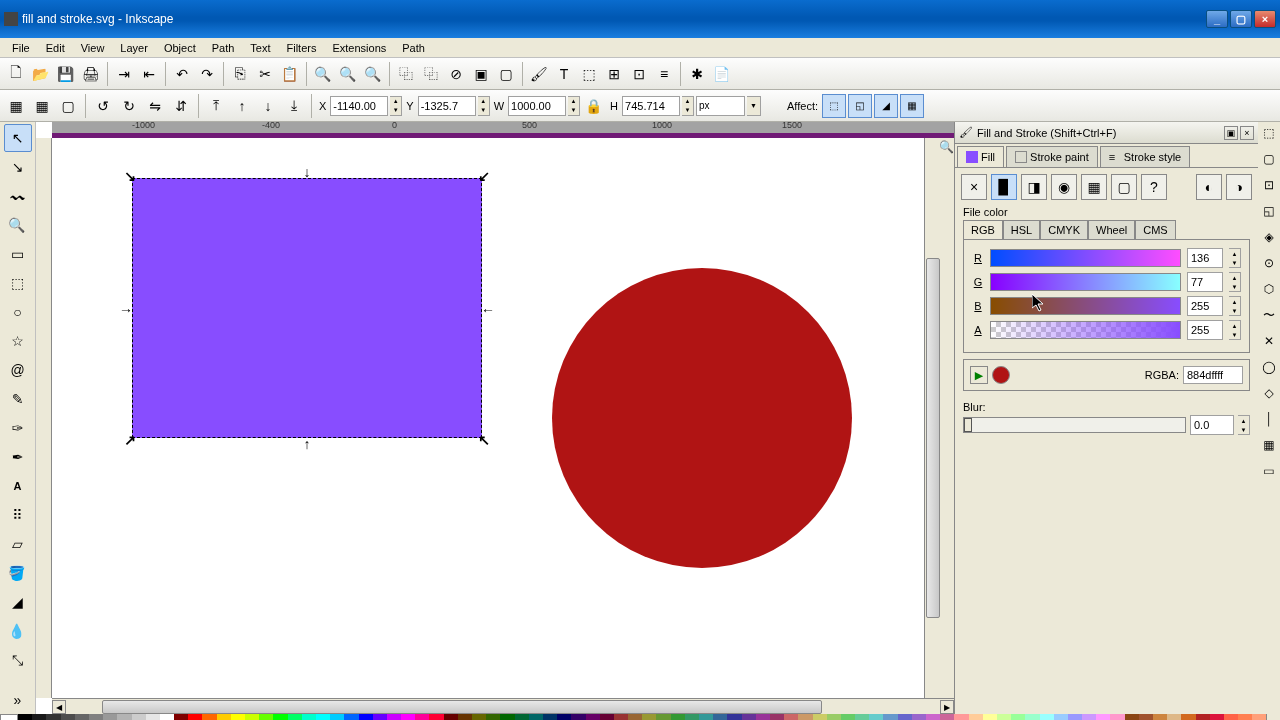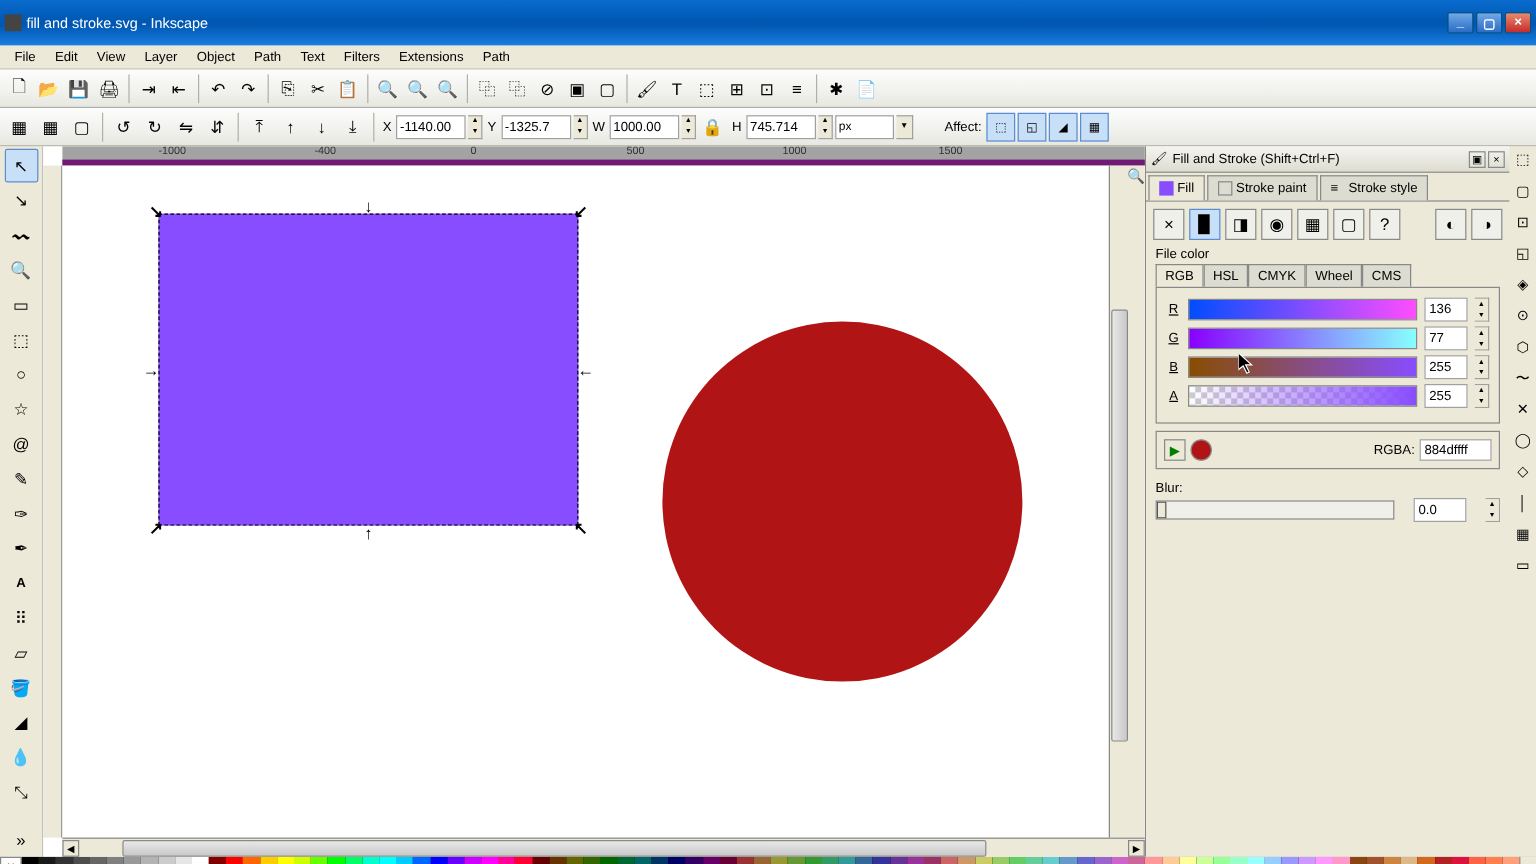--- a/index.html
+++ b/index.html
@@ -65,21 +65,21 @@
 .slider{flex:1;height:18px;border:1px solid #888;position:relative;cursor:pointer}
 .sval{width:36px;height:20px;border:1px solid #a0a0a0;background:#fff;padding:0 3px;font-size:11px}
 .sspin{width:12px;height:20px;display:flex;flex-direction:column;border:1px solid #a0a0a0;border-left:none}
 .sspin div{flex:1;font-size:6px;display:flex;align-items:center;justify-content:center;background:#ece9d8;cursor:pointer}
 .rgbarow{margin:6px 8px;padding:6px;border:1px solid #888;display:flex;align-items:center;gap:4px}
 .rgbabtn{width:18px;height:18px;border:1px solid #888;display:flex;align-items:center;justify-content:center;cursor:pointer}
 .rgbalabel{margin-left:auto;font-size:11px}
 .rgbainput{width:60px;height:18px;border:1px solid #a0a0a0;background:#fff;padding:0 3px;font-size:11px}
 .proprow{padding:4px 8px}
 .proprow .lbl{font-size:11px;margin-bottom:2px}
-.proprow .ctrlrow{display:flex;align-items:center;gap:16px}
+.proprow .ctrlrow{display:flex;align-items:center;gap:4px}
 .propslider{flex:1;height:16px;border:1px solid #888;background:#f0f0ea;position:relative}
 .propslider .h{position:absolute;width:8px;height:14px;background:#ece9d8;border:1px solid #555;top:0}
 .propval{width:44px;height:20px;border:1px solid #a0a0a0;background:#fff;padding:0 3px;font-size:11px}
 .palette{height:18px;background:#000;display:flex}
 .palx{width:18px;background:#fff;border:1px solid #888;display:flex;align-items:center;justify-content:center;color:red;font-weight:bold;cursor:pointer}
 .palscroll{flex:1;position:relative;overflow:hidden}
 .palrow{display:flex;height:18px}
 .palc{flex:1;min-width:10px;cursor:pointer}
 .palsc{height:10px;background:#ece9d8;border-top:1px solid #888;position:relative}
 .palsc .thumb{position:absolute;left:20px;width:180px;height:8px;background:#c8c8c8;border:1px solid #888;top:1px}

